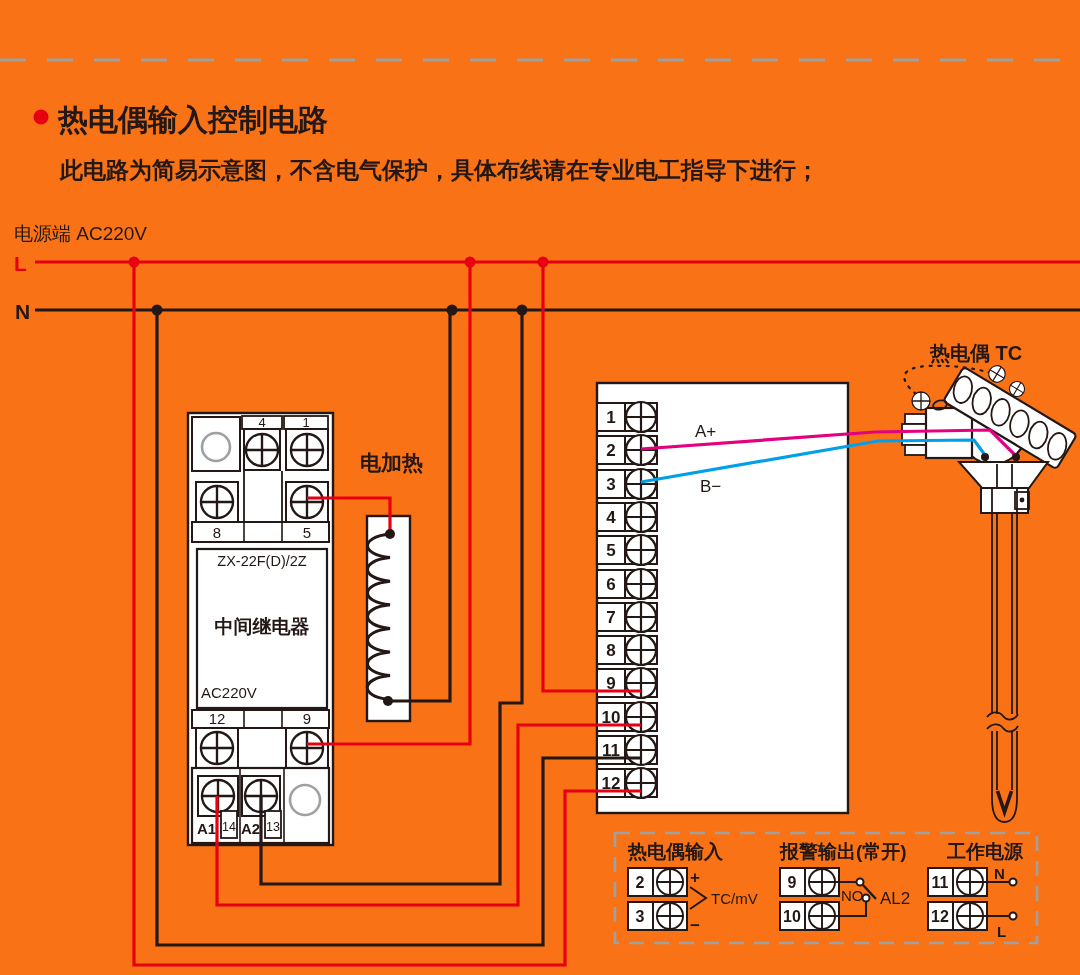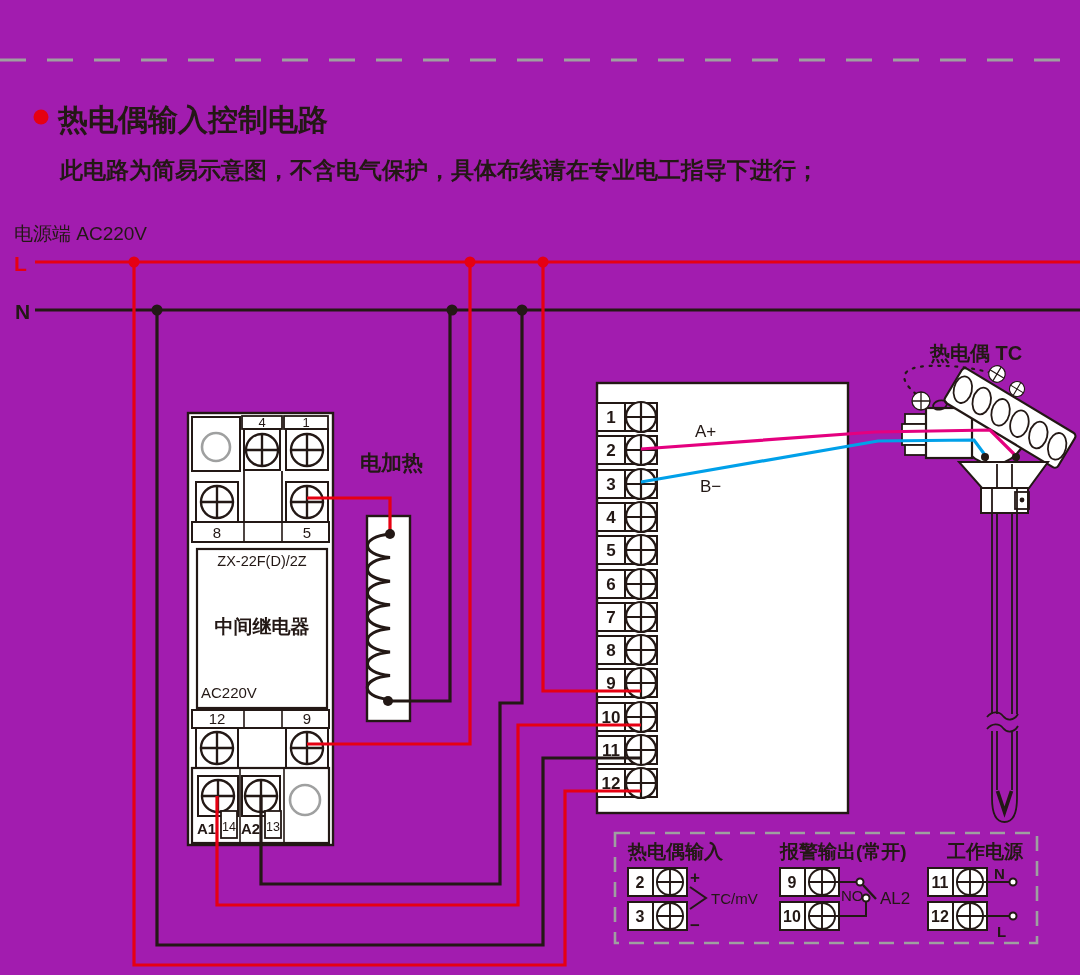--- a/index.html
+++ b/index.html
@@ -1,16 +1,16 @@
 <!DOCTYPE html>
 <html><head>
 <meta charset="utf-8">
 <style>
   html,body{margin:0;padding:0;background:#ffffff;}
-  .page{width:1080px;height:975px;position:relative;background:#a21caf;overflow:hidden;}
+  .page{width:1080px;height:975px;position:relative;background:#f97316;overflow:hidden;}
   svg{display:block;}
   .t{fill:#231815;stroke:none;font-family:"Liberation Sans",sans-serif;}
   .b{font-weight:bold;}
   .red{fill:#e60012;}
   .k{stroke:#231815;fill:none;}
   .w{fill:#ffffff;stroke:#231815;}
   .g{stroke:#9fa0a0;fill:none;}
   .s2{stroke-width:2;}
   .s22{stroke-width:2.2;}
   .s24{stroke-width:2.4;}

